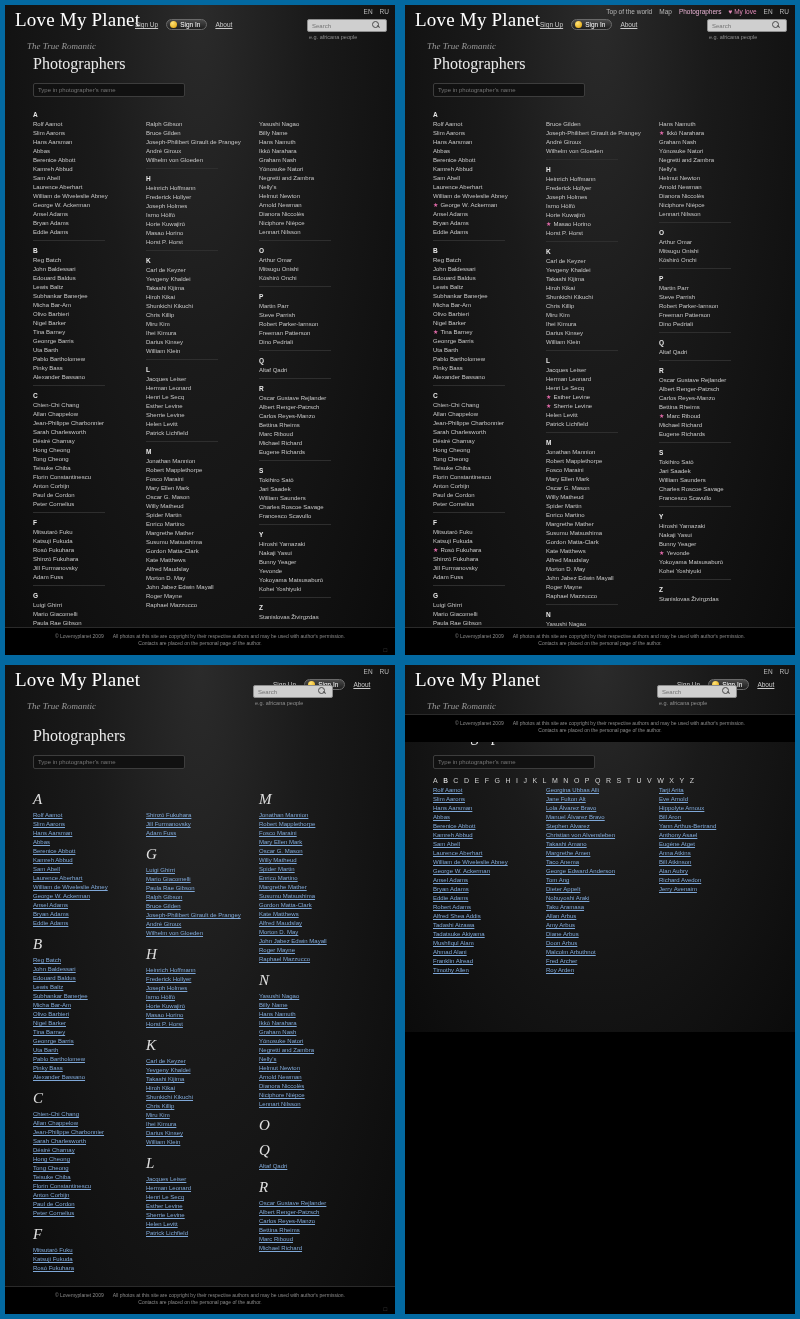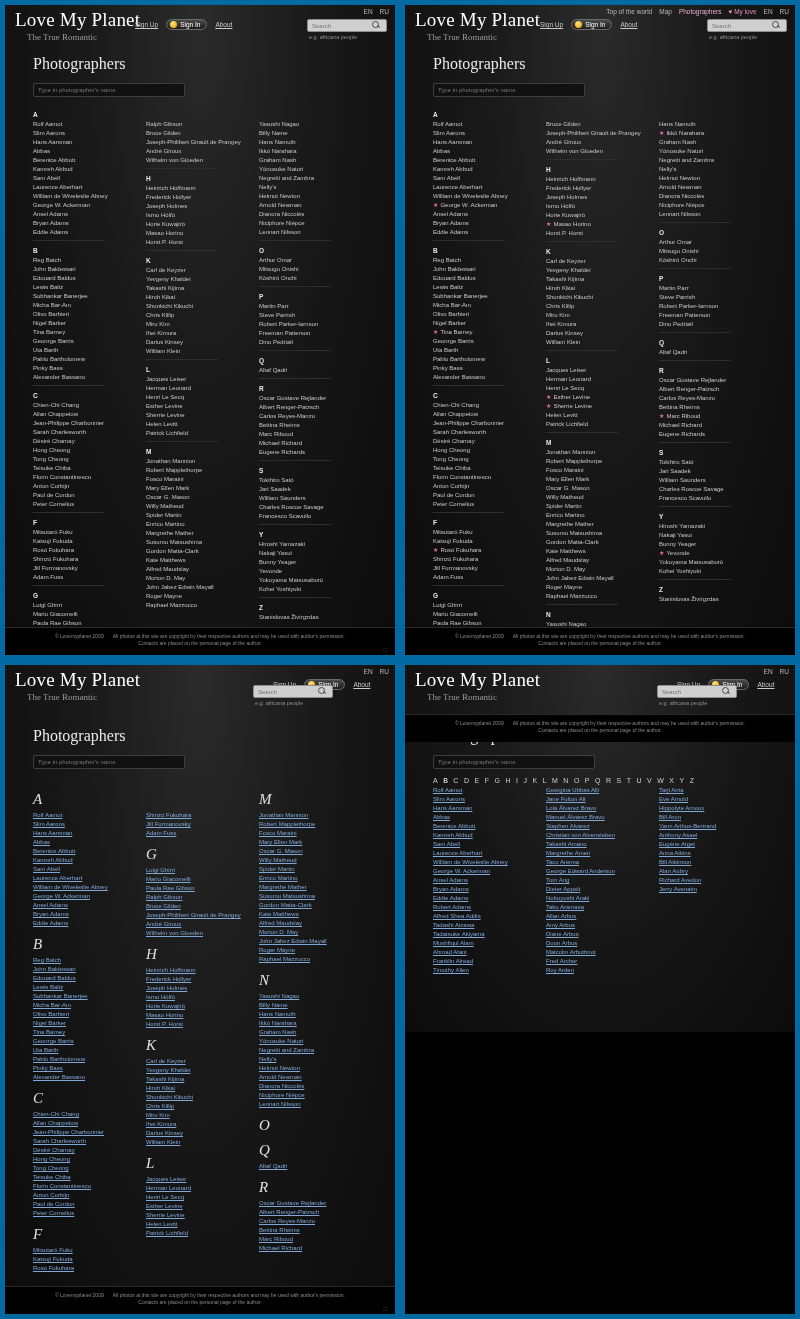--- a/index.html
+++ b/index.html
@@ -4,21 +4,21 @@
 <style>
   html,body{margin:0;padding:0;background:#000;}
   body{width:800px;height:1319px;font-family:"Liberation Sans",sans-serif;color:#cfcfcf;overflow:hidden;}
   .grid{display:grid;grid-template-columns:400px 400px;grid-template-rows:660px 659px;width:800px;height:1319px;}
   .pane{position:relative;overflow:hidden;background:#eab308;border:5px solid #0369a1;box-sizing:border-box;}
   .pane-inner{position:absolute;inset:0;background:radial-gradient(ellipse at 50% 0%, #2b2b2b 0%, #1a1a1a 40%, #0b0b0b 100%);}
   
   .hdr{position:relative;height:44px;}
   .logo{position:absolute;left:10px;top:4px;}
   .logo .l1{font-family:"Liberation Serif",serif;font-size:19px;color:#fff;letter-spacing:.2px;}
-  .logo .l2{font-family:"Liberation Serif",serif;font-size:9px;color:#9a9a9a;margin-top:1px;padding-left:12px;}
+  .logo .l2{font-family:"Liberation Serif",serif;font-style:italic;font-size:9px;color:#9a9a9a;margin-top:10px;padding-left:12px;}
   .topnav{position:absolute;right:6px;top:3px;display:flex;gap:7px;align-items:center;font-size:6.5px;color:#b9b9b9;}
   .topnav span{cursor:default;}
   .topnav .hl{color:#e5b0d0;}
   .topnav .pink{color:#e28ab8;}
   .authrow{position:absolute;left:130px;top:14px;display:flex;gap:8px;align-items:center;font-size:6.5px;}
   .authrow a{color:#c9c9c9;text-decoration:underline;}
   .signin{display:inline-flex;align-items:center;gap:3px;background:linear-gradient(#4a4a4a,#1d1d1d);border:1px solid #6a6a6a;border-radius:9px;padding:1px 6px 1px 3px;color:#fff;font-size:6.5px;}
   .signin .dot{width:7px;height:7px;border-radius:50%;background:radial-gradient(circle at 35% 30%,#ffe37a,#e0a000);display:inline-block;}
   .search-wrap{position:absolute;top:14px;}
   .search-box{display:flex;align-items:center;background:#cfcfcf;border:1px solid #8d8d8d;border-radius:2px;height:11px;width:74px;padding:0 2px;}

